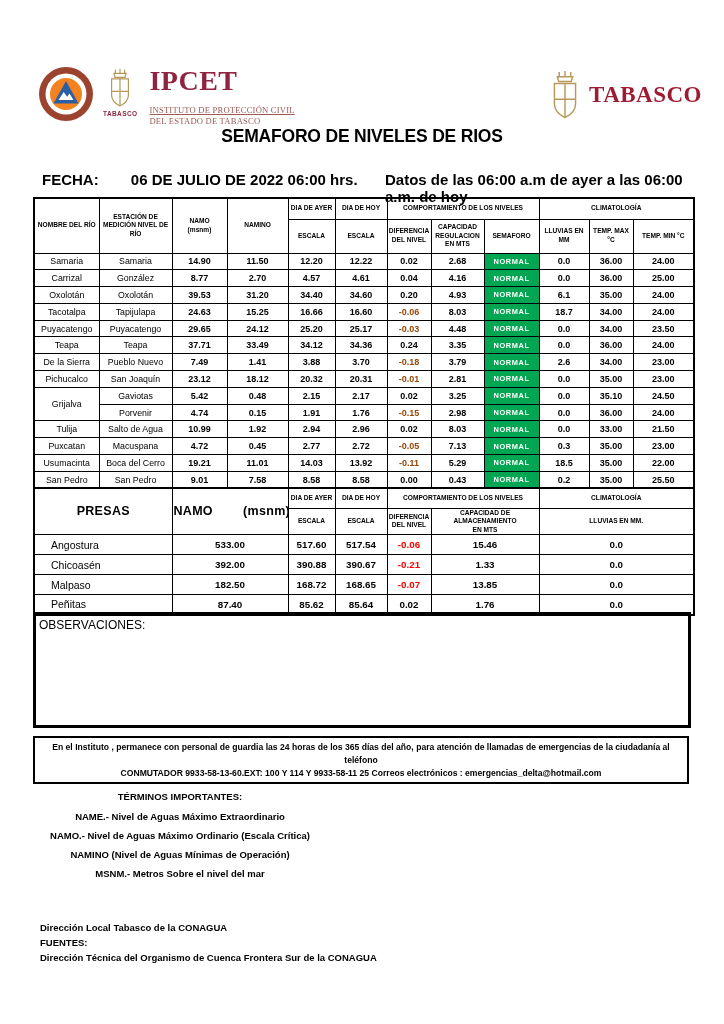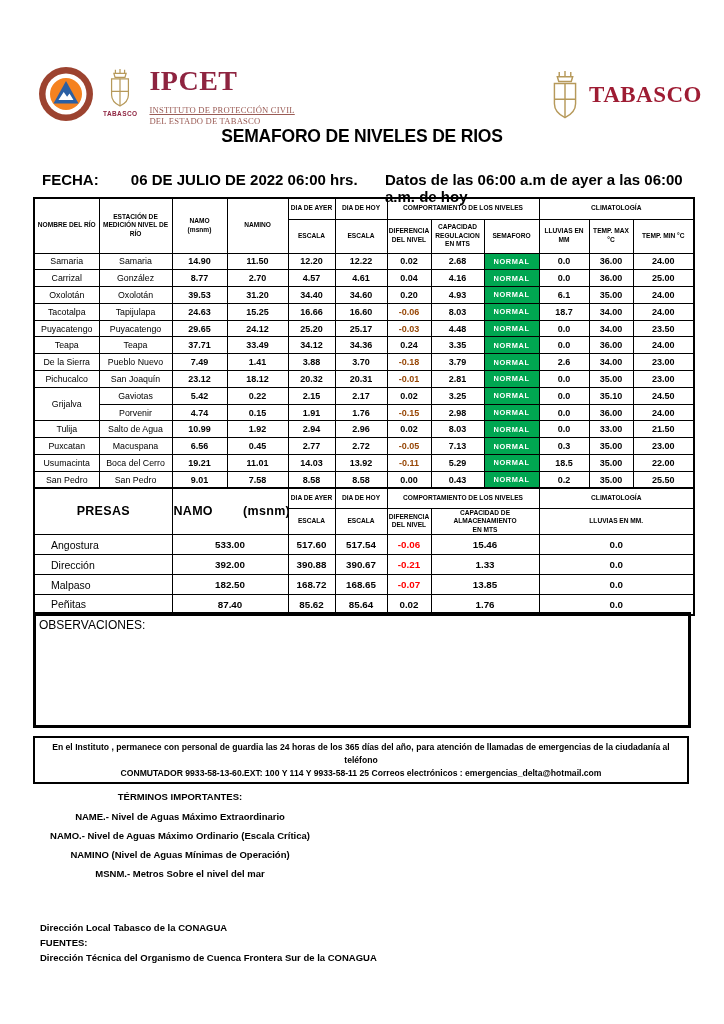--- a/index.html
+++ b/index.html
@@ -272,21 +272,21 @@
           <td class="c-num">2.81</td>
           <td class="c-sem">NORMAL</td>
           <td class="c-num">0.0</td>
           <td class="c-num">35.00</td>
           <td class="c-num">23.00</td>
         </tr>
         <tr>
           <td class="c-name" rowspan="2">Grijalva</td>
           <td class="c-name">Gaviotas</td>
           <td class="c-num">5.42</td>
-          <td class="c-num">0.22</td>
+          <td class="c-num">0.48</td>
           <td class="c-num">2.15</td>
           <td class="c-num">2.17</td>
           <td class="c-num">0.02</td>
           <td class="c-num">3.25</td>
           <td class="c-sem">NORMAL</td>
           <td class="c-num">0.0</td>
           <td class="c-num">35.10</td>
           <td class="c-num">24.50</td>
         </tr>
         <tr>
@@ -312,21 +312,21 @@
           <td class="c-num">0.02</td>
           <td class="c-num">8.03</td>
           <td class="c-sem">NORMAL</td>
           <td class="c-num">0.0</td>
           <td class="c-num">33.00</td>
           <td class="c-num">21.50</td>
         </tr>
         <tr>
           <td class="c-name">Puxcatan</td>
           <td class="c-name">Macuspana</td>
-          <td class="c-num">6.56</td>
+          <td class="c-num">4.72</td>
           <td class="c-num">0.45</td>
           <td class="c-num">2.77</td>
           <td class="c-num">2.72</td>
           <td class="c-num neg-r">-0.05</td>
           <td class="c-num">7.13</td>
           <td class="c-sem">NORMAL</td>
           <td class="c-num">0.3</td>
           <td class="c-num">35.00</td>
           <td class="c-num">23.00</td>
         </tr>
@@ -394,21 +394,21 @@
         <tr>
           <td class="p-name">Angostura</td>
           <td class="c-num">533.00</td>
           <td class="c-num">517.60</td>
           <td class="c-num">517.54</td>
           <td class="c-num neg-p">-0.06</td>
           <td class="c-num">15.46</td>
           <td class="c-num">0.0</td>
         </tr>
         <tr>
-          <td class="p-name">Dirección</td>
+          <td class="p-name">Chicoasén</td>
           <td class="c-num">392.00</td>
           <td class="c-num">390.88</td>
           <td class="c-num">390.67</td>
           <td class="c-num neg-p">-0.21</td>
           <td class="c-num">1.33</td>
           <td class="c-num">0.0</td>
         </tr>
         <tr>
           <td class="p-name">Malpaso</td>
           <td class="c-num">182.50</td>

